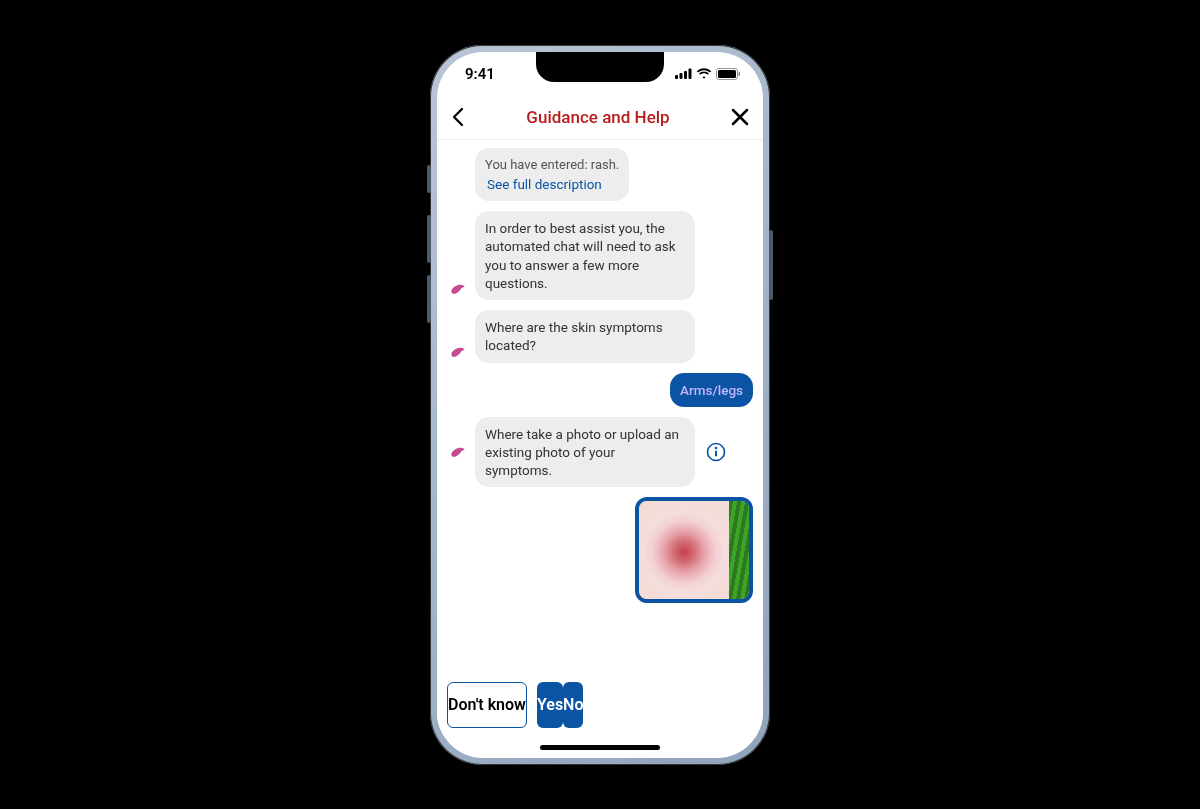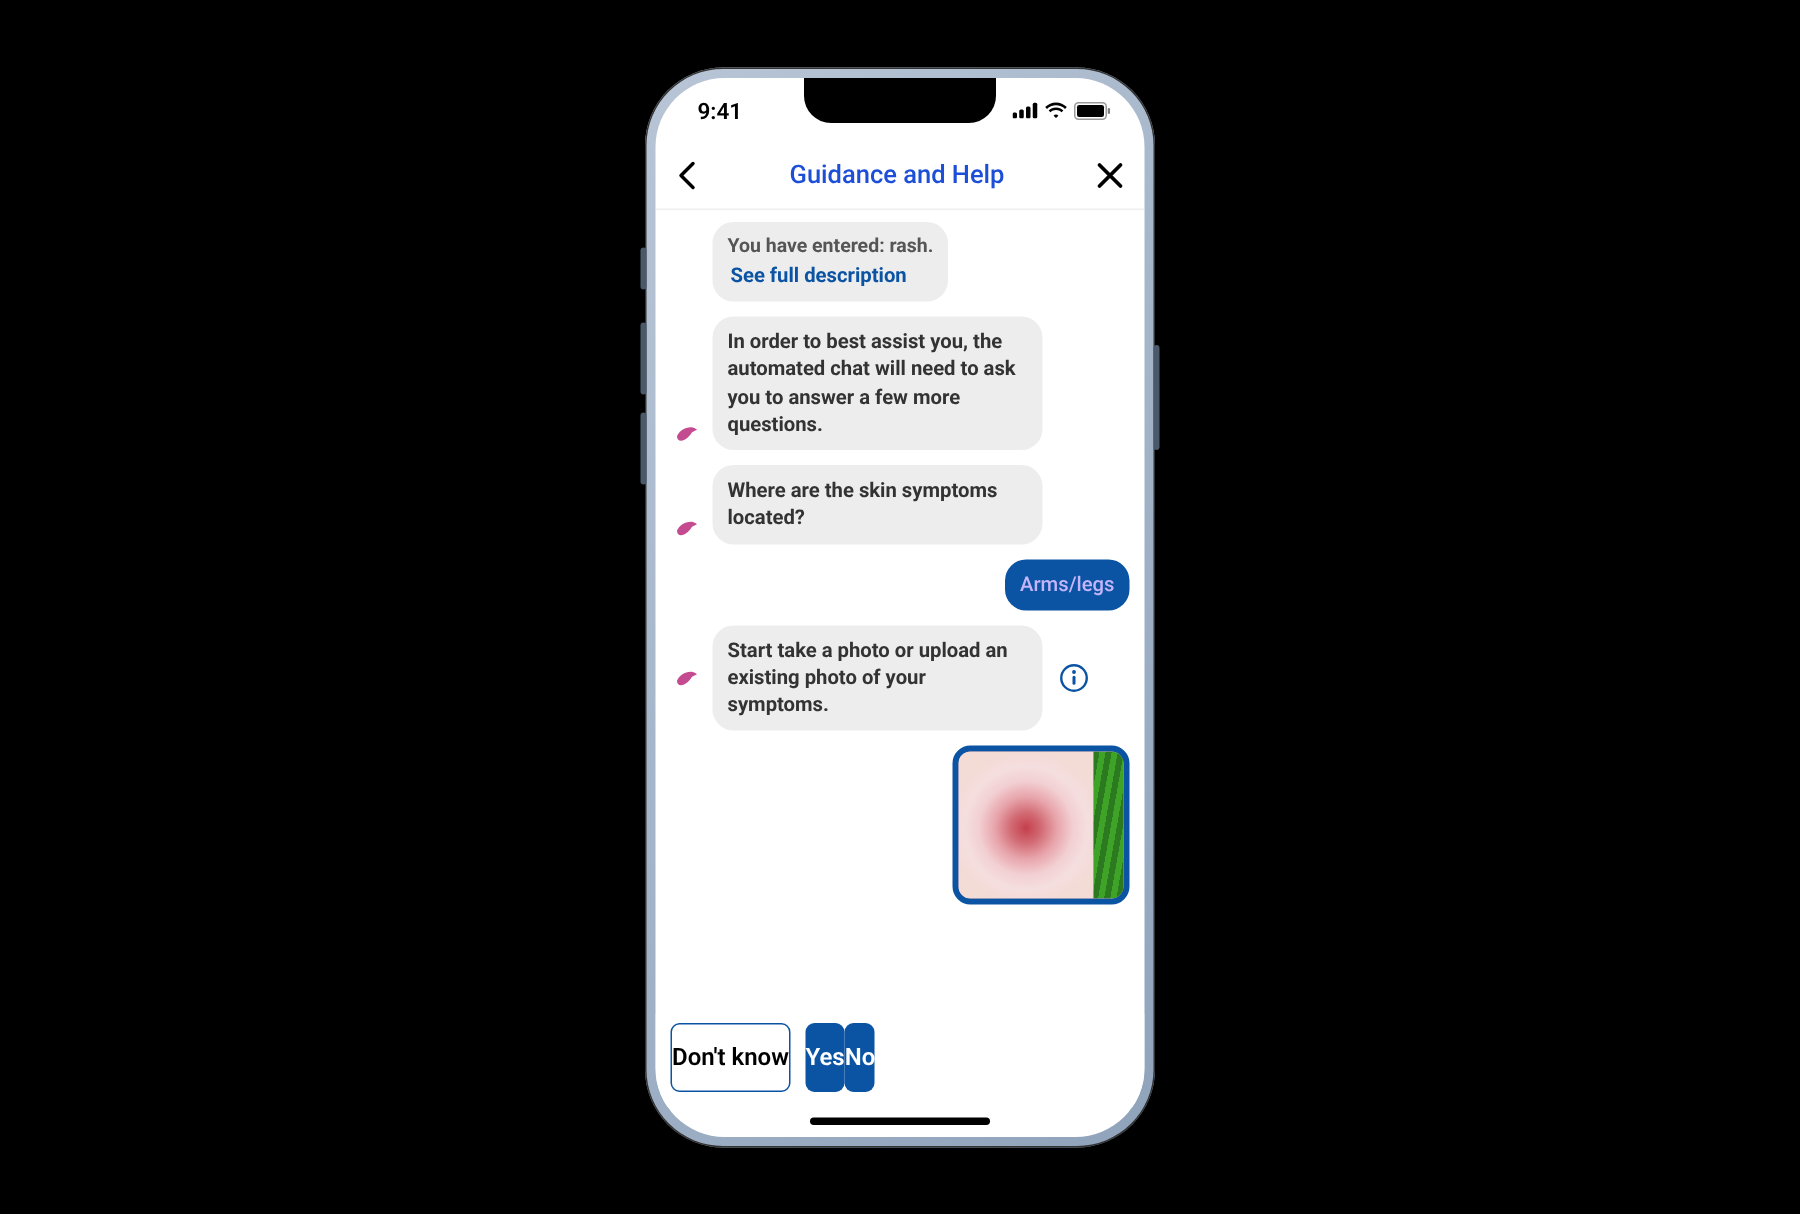--- a/index.html
+++ b/index.html
@@ -60,21 +60,21 @@
   .status-right { display:flex; align-items:center; gap:4px; }
   .signal-icon, .wifi-icon, .battery-icon { display:inline-flex; }
   .nav-bar {
     height: 44px;
     display: flex;
     align-items: center;
     justify-content: space-between;
     padding: 0 14px;
     border-bottom: 1px solid #eee;
   }
-  .nav-title { font-size: 17px; font-weight: 500; color:#1d4ed8; }
+  .nav-title { font-size: 17px; font-weight: 500; color:#b91c1c; }
   .nav-back svg, .nav-close svg { display:block; }
   .topbar {
     background: #0b53a3;
     color: #fff;
     text-align: right;
     padding: 8px 14px;
     font-size: 16px;
     font-weight: 600;
   }
   .chat-area {
@@ -97,21 +97,20 @@
     max-width: 220px;
     padding: 8px 10px;
     border-radius: 14px;
     font-size: 13.5px;
     line-height: 1.35;
   }
   .bot .bubble {
     background: #ededed;
     color: #333;
     border-top-left-radius: 14px;
-    font-weight: bold;
   }
   .user .bubble {
     background: #0b53a3;
     color: #c4b5fd;
     font-weight: 500;
   }
   .msg-link {
     color: #0b53a3;
     font-size: 13.5px;
     padding: 2px 2px 0 2px;
@@ -263,21 +262,21 @@
       <div class="row user">
         <div class="bubble">Arms/legs</div>
       </div>
 
       <div class="row bot" style="align-items:center;">
         <span class="avatar">
           <svg viewBox="0 0 24 24">
               <path d="M4 14 C6 10 10 7 15 7 C18 7 20 9 20 9 L16 11 C16 11 14 15 10 17 C7 18.5 4 18 4 14 Z M15 7 L19 3" fill="#c44b8f"></path>
             </svg>
         </span>
-        <div class="bubble">Start take a photo or upload an existing photo of your symptoms.</div>
+        <div class="bubble">Where take a photo or upload an existing photo of your symptoms.</div>
         <span class="info-icon">
           <svg width="20" height="20" viewBox="0 0 20 20">
               <circle cx="10" cy="10" r="8.5" stroke="#0b53a3" stroke-width="1.6" fill="none"></circle>
               <circle cx="10" cy="6" r="1.3" fill="#0b53a3"></circle>
               <rect x="9" y="8.5" width="2" height="6" rx="1" fill="#0b53a3"></rect>
             </svg>
         </span>
       </div>
 
       <div class="row user">

